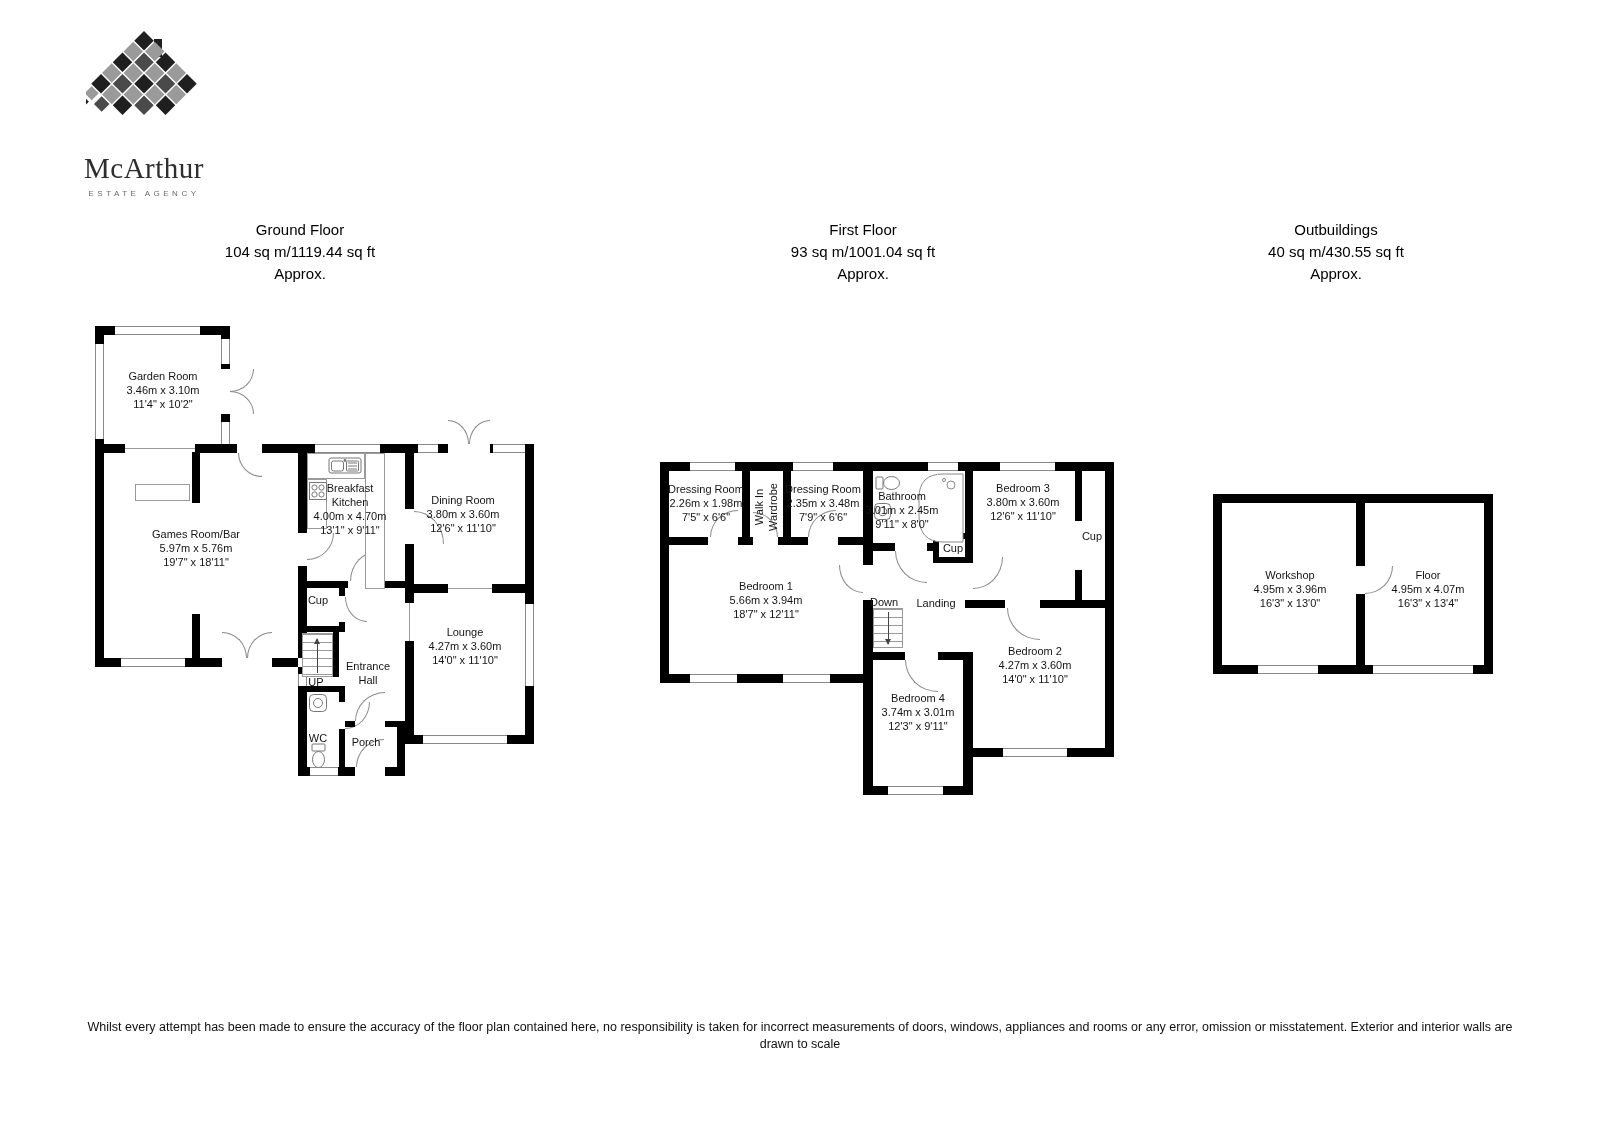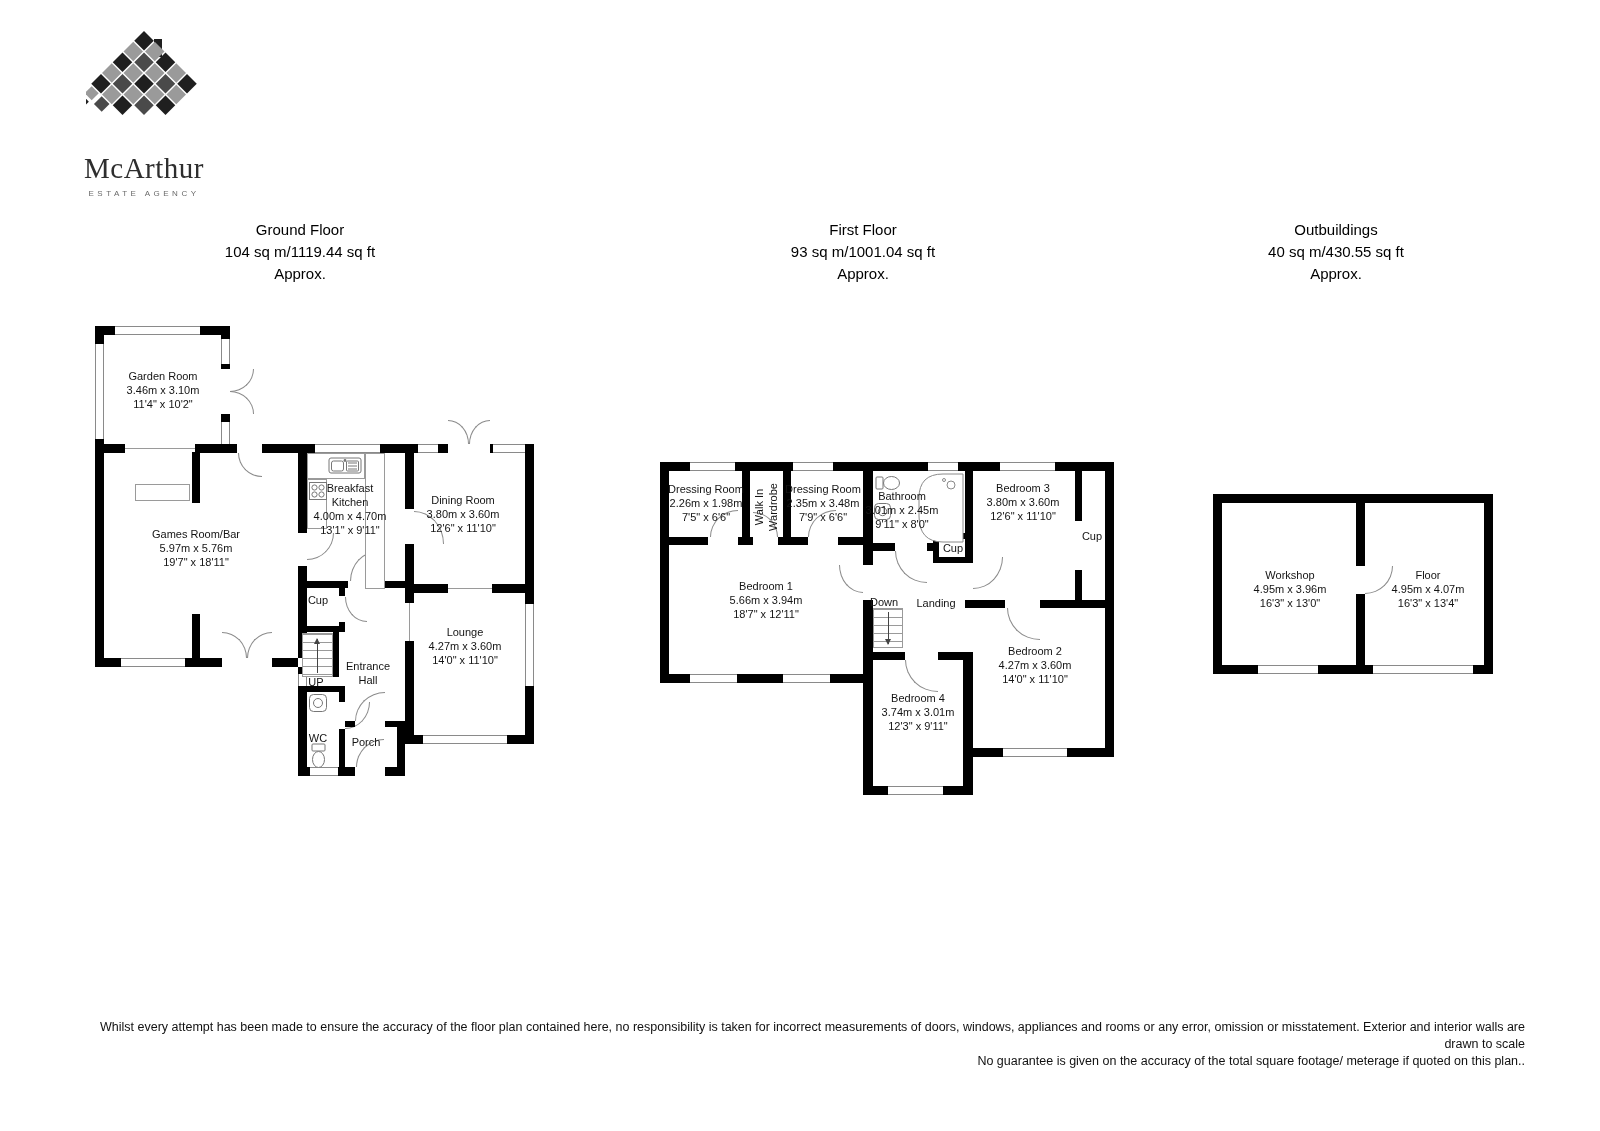--- a/index.html
+++ b/index.html
@@ -21,21 +21,21 @@
   .counter{position:absolute;border:1px solid #9a9a9a;background:#fff}
   .stairs{position:absolute;border:1px solid #9a9a9a;background:repeating-linear-gradient(to bottom,#9a9a9a 0 1px,#fff 1px 8px)}
   .sarrow{position:absolute;width:1px;background:#444}
   .sarrow.up::before{content:"";position:absolute;top:-1px;left:-3px;width:0;height:0;border-left:3.5px solid transparent;border-right:3.5px solid transparent;border-bottom:6px solid #444}
   .sarrow.down::before{content:"";position:absolute;bottom:-1px;left:-3px;width:0;height:0;border-left:3.5px solid transparent;border-right:3.5px solid transparent;border-top:6px solid #444}
   .fix{position:absolute}
   .floor-title{position:absolute;transform:translateX(-50%);text-align:center;font-size:15px;line-height:1.47;color:#000}
   .logo{position:absolute;left:76px;top:28px;width:136px;text-align:center}
   .logo .brand{font-family:"Liberation Serif","DejaVu Serif",serif;font-size:29px;color:#2e2e2e;letter-spacing:.5px;margin-top:2px}
   .logo .tag{font-size:8px;letter-spacing:3.5px;color:#6a6a6a;margin-top:4px}
-  .disclaimer{position:absolute;top:1019px;left:50%;transform:translateX(-50%);width:1450px;text-align:right;font-size:12.5px;line-height:1.35;color:#111}
+  .disclaimer{position:absolute;top:1019px;left:50%;transform:translateX(-50%);width:1450px;text-align:center;font-size:12.5px;line-height:1.35;color:#111}
 </style>
 </head>
 <body>
 
 <div class="logo">
   <svg width="116" height="118" viewBox="0 0 116 118">
     <rect x="68" y="11" width="8" height="18" fill="#1f1f1f"></rect>
     <g transform="translate(58,3) rotate(45)">
       <rect x="0" y="0" width="13.8" height="13.8" fill="#1f1f1f"></rect>
         <rect x="15.2" y="0" width="13.8" height="13.8" fill="#9a9a9a"></rect>
@@ -385,14 +385,13 @@
   </div>
   <div class="room-label" style="left:215px;top:95px">
     <div>Floor</div>
     <div>4.95m x 4.07m</div>
     <div>16'3" x 13'4"</div>
   </div>
 </div>
 
 <div class="disclaimer">
   <div>Whilst every attempt has been made to ensure the accuracy of the floor plan contained here, no responsibility is taken for incorrect measurements of doors, windows, appliances and rooms or any error, omission or misstatement. Exterior and interior walls are drawn to scale</div>
-  <div>No guarantee is given on the accuracy of the total square footage/ meterage if quoted on this plan..</div>
 </div>
 
 </body></html>

